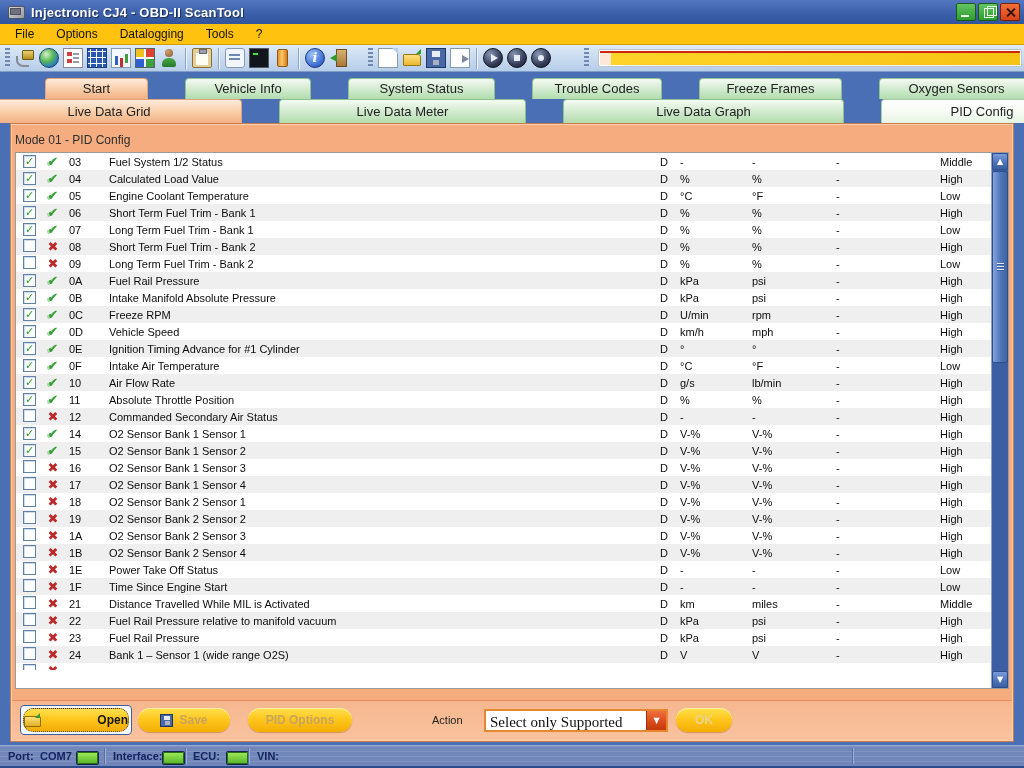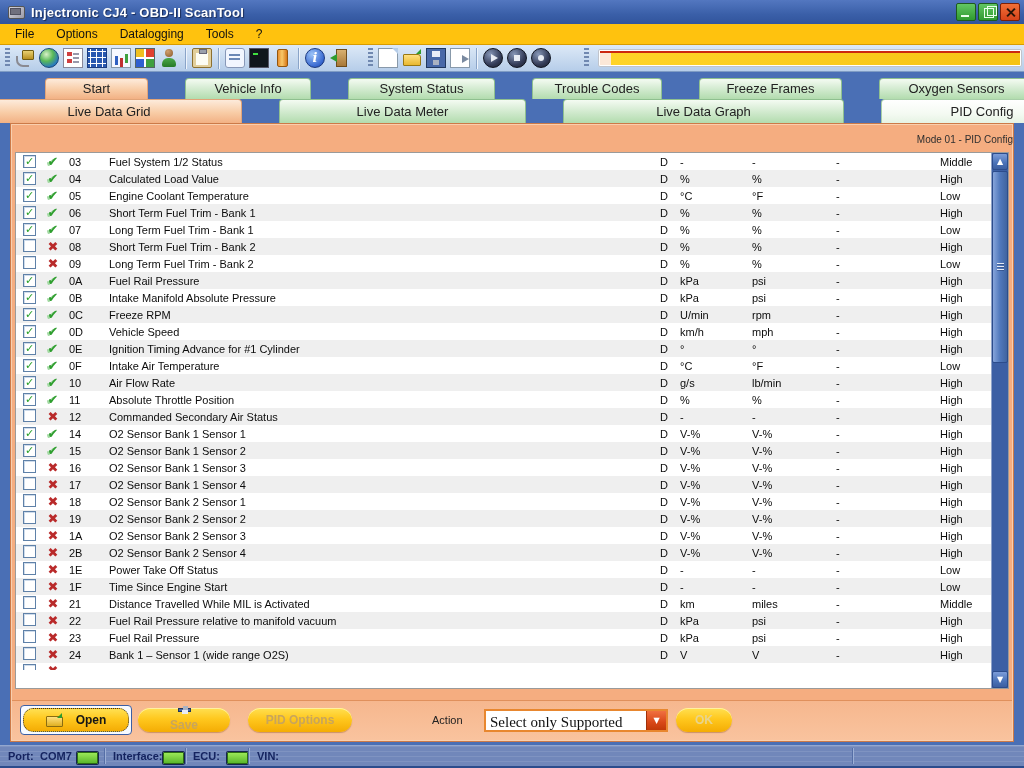--- a/index.html
+++ b/index.html
@@ -126,22 +126,22 @@
   .tab { border:1px solid; border-bottom:none; border-radius:4px 4px 0 0;
     font-size:13px; color:#222; text-align:center; line-height:20px; white-space:nowrap; overflow:hidden;margin-left:35px; }
   .tabs2 .tab { line-height:23px; }
   .tab.green { background:linear-gradient(#f4fbf2,#cfe9cc 55%,#b2dcae); border-color:#8fc08f; }
   .tab.peach { background:linear-gradient(#fdebdb,#f8cca6 55%,#f2b184); border-color:#e2a478; }
   .tab.active { background:linear-gradient(#ffffff,#f4faf2 60%,#e6f3e4); border-color:#a8cfa8; }
 
   
   .panel { position:absolute; left:10px; top:123px; width:1004px; height:619px;
     background:#f5ad80; border:1px solid #cc7a48; box-shadow:inset 0 0 0 1px #f9cfae; }
-  .panel-title { position:absolute; left:11px; right:0; top:6px; height:20px;
-    text-align:right; font-size:10px; color:#2e2e2e; line-height:20px; }
+  .panel-title { position:absolute; left:4px; right:0; top:6px; height:20px;
+    text-align:left; font-size:12px; color:#2e2e2e; line-height:20px; }
 
   .tablewrap { position:absolute; left:4px; right:4px; top:28px; height:537px;
     background:#fff; border:1px solid #9a9a9a; }
   .thead, .trow { display:grid;
     grid-template-columns:26px 22px 40px 1fr 20px 72px 84px 104px 56px; align-items:center; }
   .thead { height:18px; background:#f5ad80; margin-right:17px;
     border-bottom:1px solid #e89860; font-size:11px; color:#1c1c1c; }
   .thead span { padding-left:5px; line-height:17px; }
   .thead .c-pid { grid-column:1 / 4; }
   .thead .bl { border-left:1px solid rgba(255,255,255,.55); }
@@ -180,31 +180,31 @@
     background:linear-gradient(#f6b78e,#f9c39e); border-top:1px solid #e0905c; }
   .ybtn { position:absolute; height:24px; border-radius:12px;
     background:linear-gradient(#ffe052,#ffc81e 45%,#f4ac04);
     box-shadow:inset 0 1px 0 #fff0a0, 0 1px 1px rgba(120,60,10,.35);
     color:#c8a55c; font-weight:bold; font-size:12px;
     display:flex; align-items:center; justify-content:center; gap:6px; }
   .open-wrap { position:absolute; left:8px; top:4px; width:112px; height:30px;
     background:#f8fbff; border:1px solid #3c5fa4; border-radius:4px; padding:2px; }
   .open-inner { width:100%; height:100%; border:1px dotted #333; border-radius:10px;
     background:linear-gradient(#ffe052,#ffc81e 45%,#f4ac04);
-    display:flex; align-items:center; justify-content:center; gap:14px;
+    display:flex; align-items:center; justify-content:space-between; gap:14px;
     color:#161616; font-weight:bold; font-size:12px; }
   .mini-ic { width:16px; height:14px; position:relative; display:inline-block; }
   .mini-folder::before { content:""; position:absolute; left:0; bottom:0; width:15px; height:9px;
     background:linear-gradient(#ffe080,#e0b020); border:1px solid #8a6c10; border-radius:1px 2px 1px 1px; }
   .mini-folder::after { content:""; position:absolute; right:0; top:0;
     border-bottom:5px solid #2f9b2f; border-left:5px solid transparent; }
   .mini-disk { width:13px; height:13px; background:#4868a8; border:1px solid #203860; position:relative; }
   .mini-disk::before { content:""; position:absolute; left:3px; top:1px; width:6px; height:4px; background:#e8ecf8; }
   .mini-disk::after { content:""; position:absolute; left:4px; bottom:1px; width:5px; height:4px; background:#aab2c2; }
-  .btn-save { left:126px; top:7px; width:92px;flex-direction:column; }
+  .btn-save { left:126px; top:7px; width:92px; }
   .btn-pidopt { left:236px; top:7px; width:104px; }
   .btn-ok { left:664px; top:7px; width:56px; color:#e8d48e; }
   .action-label { position:absolute; left:420px; top:13px; font-size:11px; color:#222; }
   .combo { position:absolute; left:472px; top:8px; width:184px; height:23px;
     background:#fff; border:2px solid #e8872f; display:flex; }
   .combo-text { flex:1; font-size:15px; color:#101010; padding:3px 0 0 4px; white-space:nowrap; overflow:hidden;font-family:Liberation Serif, serif; }
   .combo-btn { width:20px; background:linear-gradient(#f07040,#d84818 60%,#c23a08);
     border-left:1px solid #a03008; color:#fff; font-family:"DejaVu Sans",sans-serif;
     font-size:8px; line-height:19px; text-align:center; font-weight:bold; }
 
@@ -548,21 +548,21 @@
             <span class="cell" data-name="description-cell">O2 Sensor Bank 2 Sensor 3</span>
             <span class="cell" data-name="s-cell">D</span>
             <span class="cell" data-name="metric-cell">V-%</span>
             <span class="cell" data-name="english-cell">V-%</span>
             <span class="cell" data-name="category-cell">-</span>
             <span class="cell" data-name="priority-cell">High</span>
           </div>
           <div class="trow alt" data-name="table-row">
             <span class="cell cb-wrap" data-name="checkbox-cell"><span class="cb" data-name="pid-checkbox"></span></span>
             <span class="stat no" data-name="unsupported-x-icon">✖</span>
-            <span class="cell" data-name="pid-cell">2B</span>
+            <span class="cell" data-name="pid-cell">1B</span>
             <span class="cell" data-name="description-cell">O2 Sensor Bank 2 Sensor 4</span>
             <span class="cell" data-name="s-cell">D</span>
             <span class="cell" data-name="metric-cell">V-%</span>
             <span class="cell" data-name="english-cell">V-%</span>
             <span class="cell" data-name="category-cell">-</span>
             <span class="cell" data-name="priority-cell">High</span>
           </div>
           <div class="trow" data-name="table-row">
             <span class="cell cb-wrap" data-name="checkbox-cell"><span class="cb" data-name="pid-checkbox"></span></span>
             <span class="stat no" data-name="unsupported-x-icon">✖</span>

